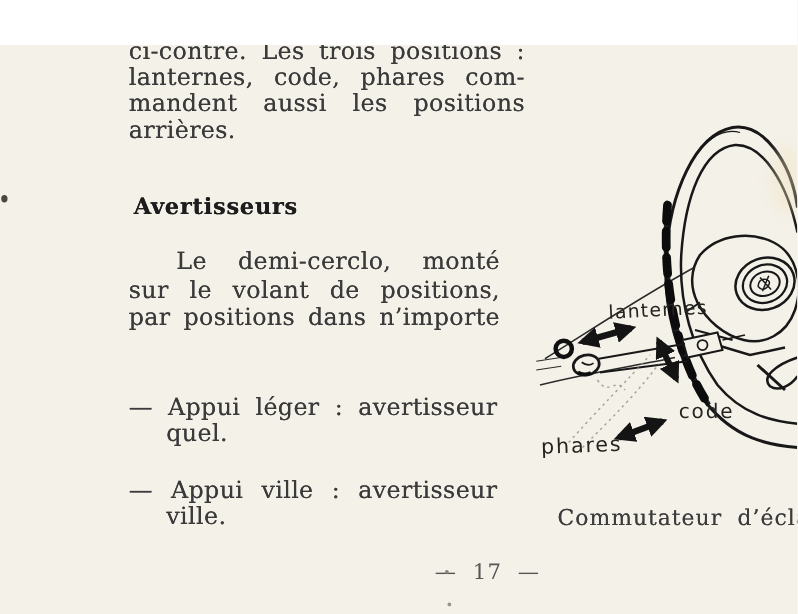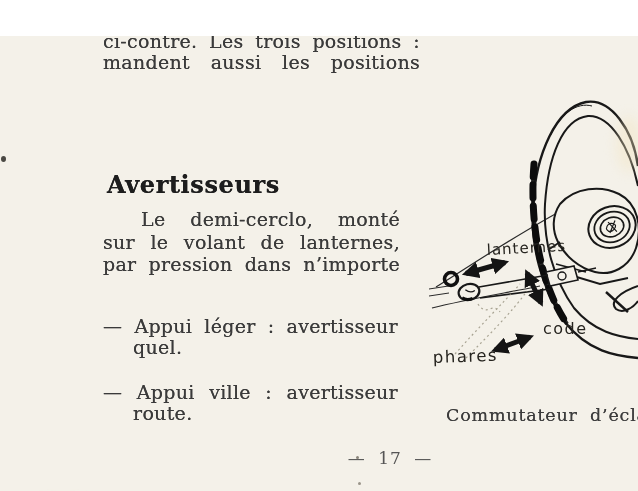--- a/index.html
+++ b/index.html
@@ -17,26 +17,26 @@
   .line{
     font-size:19px;line-height:21px;
     letter-spacing:.3px;word-spacing:2px;
     color:#3a3a3a;
     text-shadow:0 0 .5px rgba(55,55,55,.85);
     white-space:normal;
   }
   .j{text-align:justify;text-align-last:justify;}
   .para-top{top:-5px;width:317px;}
   .heading{
-    position:absolute;left:107px;top:134px;
-    font-size:24px;font-weight:bold;color:#1d1d1d;
+    position:absolute;left:107px;top:119px;
+    font-size:18px;font-weight:bold;color:#1d1d1d;
     letter-spacing:.6px;
     text-shadow:0 0 .5px rgba(20,20,20,.9);
   }
-  .para-horn{top:172px;width:297px;}
+  .para-horn{top:162px;width:297px;}
   .para-horn .line{line-height:22.5px;}
   .indent1{text-indent:38px;}
   .list-item .line{line-height:21px;}
   .li-first{padding-left:30px;text-indent:-30px;}
   .li-cont{padding-left:30px;}
   .list1{top:280px;width:265px;padding-left:0;box-sizing:content-box;}
   .list2{top:346px;width:265px;}
   .listw{width:295px;}
   .pageno{
     position:absolute;left:300px;top:412px;width:180px;
@@ -67,38 +67,40 @@
   .blotch3{left:428px;top:476px;width:80px;height:18px;background:rgba(240,222,175,.45);}
   .blotch4{left:616px;top:80px;width:26px;height:56px;background:rgba(242,228,190,.4);}
 </style>
 </head>
 <body>
 
 <div class="page">
 
   <div class="tblock para-top">
     <div class="line j">ci-contre. Les trois positions :</div>
+    <div class="line j">lanternes, code, phares com-</div>
     <div class="line j">mandent aussi les positions</div>
+    <div class="line">arrières.</div>
   </div>
 
   <div class="heading">Avertisseurs</div>
 
   <div class="tblock para-horn">
     <div class="line j indent1">Le demi-cerclo, monté</div>
-    <div class="line j">sur le volant de lanternes,</div>
-    <div class="line j">par pression dans n’importe</div>
+    <div class="line j">sur le volant de positions,</div>
+    <div class="line j">par positions dans n’importe</div>
   </div>
 
   <div class="tblock list1 listw list-item">
     <div class="line j li-first">— Appui léger : avertisseur</div>
     <div class="line li-cont">quel.</div>
   </div>
   <div class="tblock list2 listw list-item">
     <div class="line j li-first">— Appui ville : avertisseur</div>
-    <div class="line li-cont">route.</div>
+    <div class="line li-cont">ville.</div>
   </div>
 
   <div class="pageno">— 17 —</div>
 
   <svg class="figure-svg" width="638" height="491" viewBox="0 0 638 491">
     <defs>
       <marker id="ah" viewBox="0 0 10 10" refX="7.5" refY="5" markerWidth="3.4" markerHeight="3.4" orient="auto-start-reverse">
         <path d="M0,0 L10,5 L0,10 z" fill="#141414"></path>
       </marker>
     </defs>

